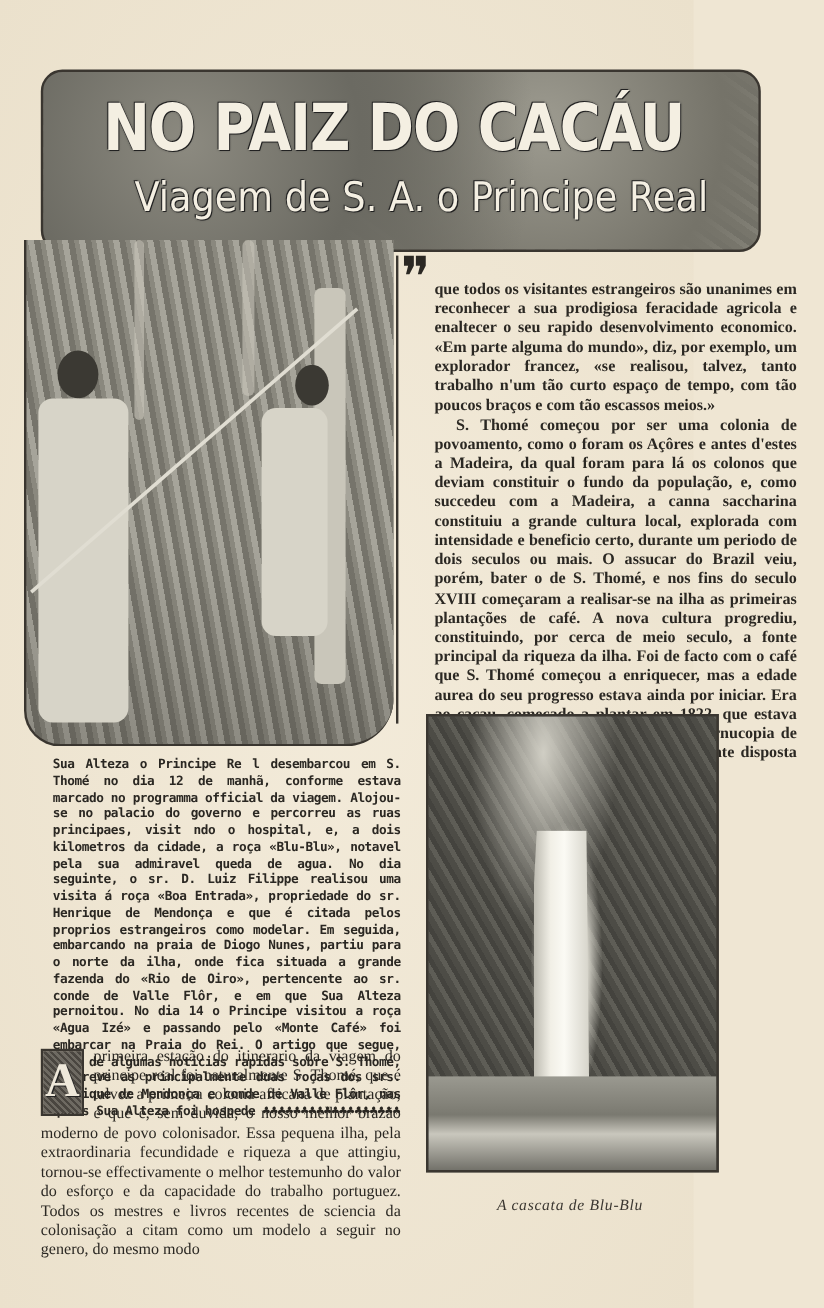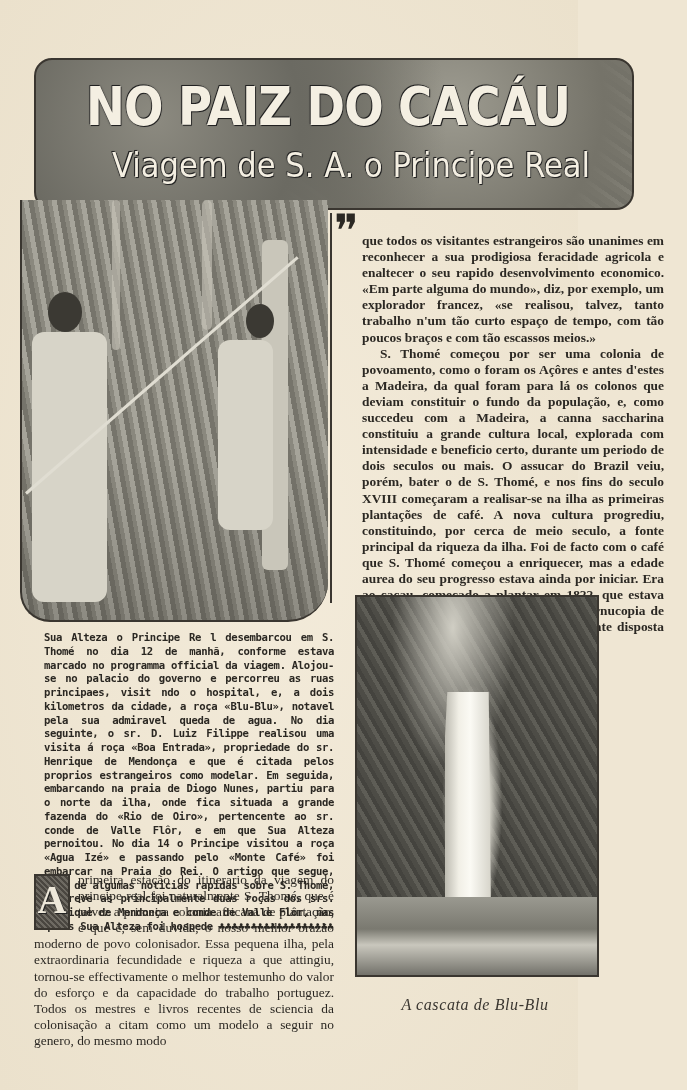--- a/index.html
+++ b/index.html
@@ -81,21 +81,21 @@
         #4f4e48;
       overflow:hidden;
     }
     .falls { position:absolute; left:88px; top:95px; width:46px; height:220px;
       background:linear-gradient(90deg, #bdbbb1, #f1efe6 30%, #fbfaf4 55%, #d6d4ca);
       clip-path:polygon(5% 0, 95% 0, 100% 100%, -20% 100%); }
     .pool { position:absolute; left:0; top:300px; width:240px; height:80px;
       background:linear-gradient(180deg, #9a9990 0%, #7a7970 40%, #c9c7bd 60%, #6d6c65 100%); }
     .caption {
       position:absolute; left:350px; top:996px; width:250px; text-align:center;
-      font-size:16px; font-style:italic; letter-spacing:0.6px; color:#3a3630;
+      font-size:13px; font-style:italic; letter-spacing:0.6px; color:#3a3630;
     }
 
     
     .col-intro {
       position:absolute; left:44px; top:631px; width:290px;
       font-family:"DejaVu Sans Mono", "Liberation Mono", monospace;
       font-size:10.6px; line-height:13.75px; text-align:justify; color:#2a2722;
       font-weight:bold; letter-spacing:-0.35px;
     }
     .ornaments { letter-spacing:0; }

